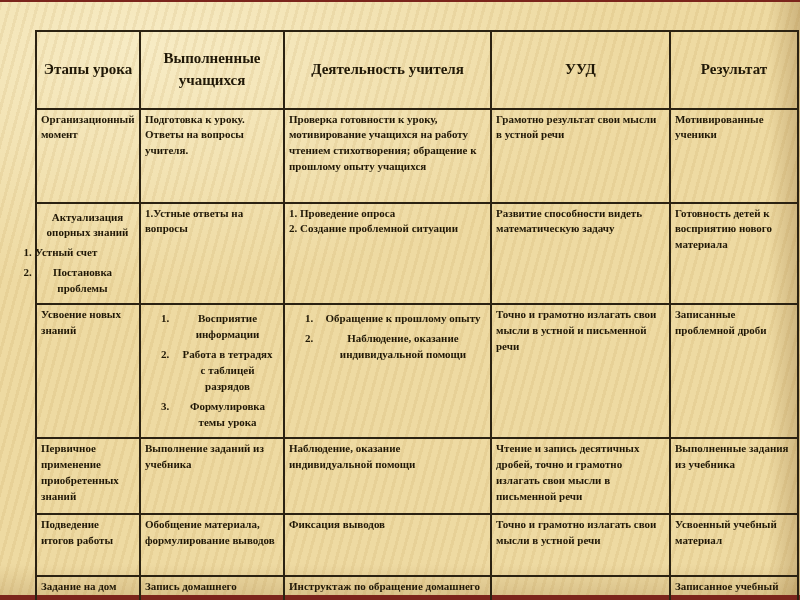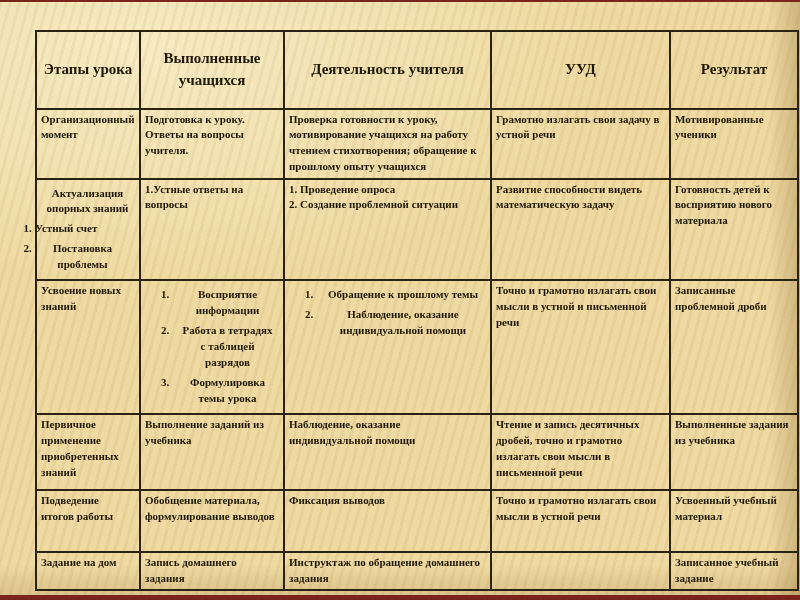--- a/index.html
+++ b/index.html
@@ -54,26 +54,26 @@
   <thead>
     <tr>
       <th class="c0">Этапы урока</th>
       <th class="c1">Выполненные учащихся</th>
       <th class="c2">Деятельность учителя</th>
       <th class="c3">УУД</th>
       <th class="c4">Результат</th>
     </tr>
   </thead>
   <tbody>
-      <tr style="height: 70px;">
+      <tr style="height: 94px;">
         <td class="c0 pre">Организационный момент</td>
         <td class="c1 pre">Подготовка к уроку.
 Ответы на вопросы учителя.</td>
         <td class="c2 pre">Проверка готовности к уроку, мотивирование учащихся на работу чтением стихотворения; обращение к прошлому опыту учащихся</td>
-        <td class="c3 pre">Грамотно излагать свои задачу в устной речи</td>
+        <td class="c3 pre">Грамотно результат свои мысли в устной речи</td>
         <td class="c4 pre">Мотивированные ученики</td>
       </tr>
       <tr style="height: 88px;">
         <td class="c0">
           <div class="line">Актуализация опорных знаний</div>
           <div class="line hang">
             <span class="num">1.</span>
             <span>Устный счет</span>
           </div>
           <div class="line hang">
@@ -99,21 +99,21 @@
             <span>Работа в тетрадях с таблицей разрядов</span>
           </div>
           <div class="line tab">
             <span class="num">3.</span>
             <span>Формулировка темы урока</span>
           </div>
         </td>
         <td class="c2">
           <div class="line tab">
             <span class="num">1.</span>
-            <span>Обращение к прошлому темы</span>
+            <span>Обращение к прошлому опыту</span>
           </div>
           <div class="line tab">
             <span class="num">2.</span>
             <span>Наблюдение, оказание индивидуальной помощи</span>
           </div>
         </td>
         <td class="c3 pre">Точно и грамотно излагать свои мысли в устной и письменной речи</td>
         <td class="c4 pre">Записанные проблемной дроби</td>
       </tr>
       <tr style="height: 76px; padding-left: 40px;">

